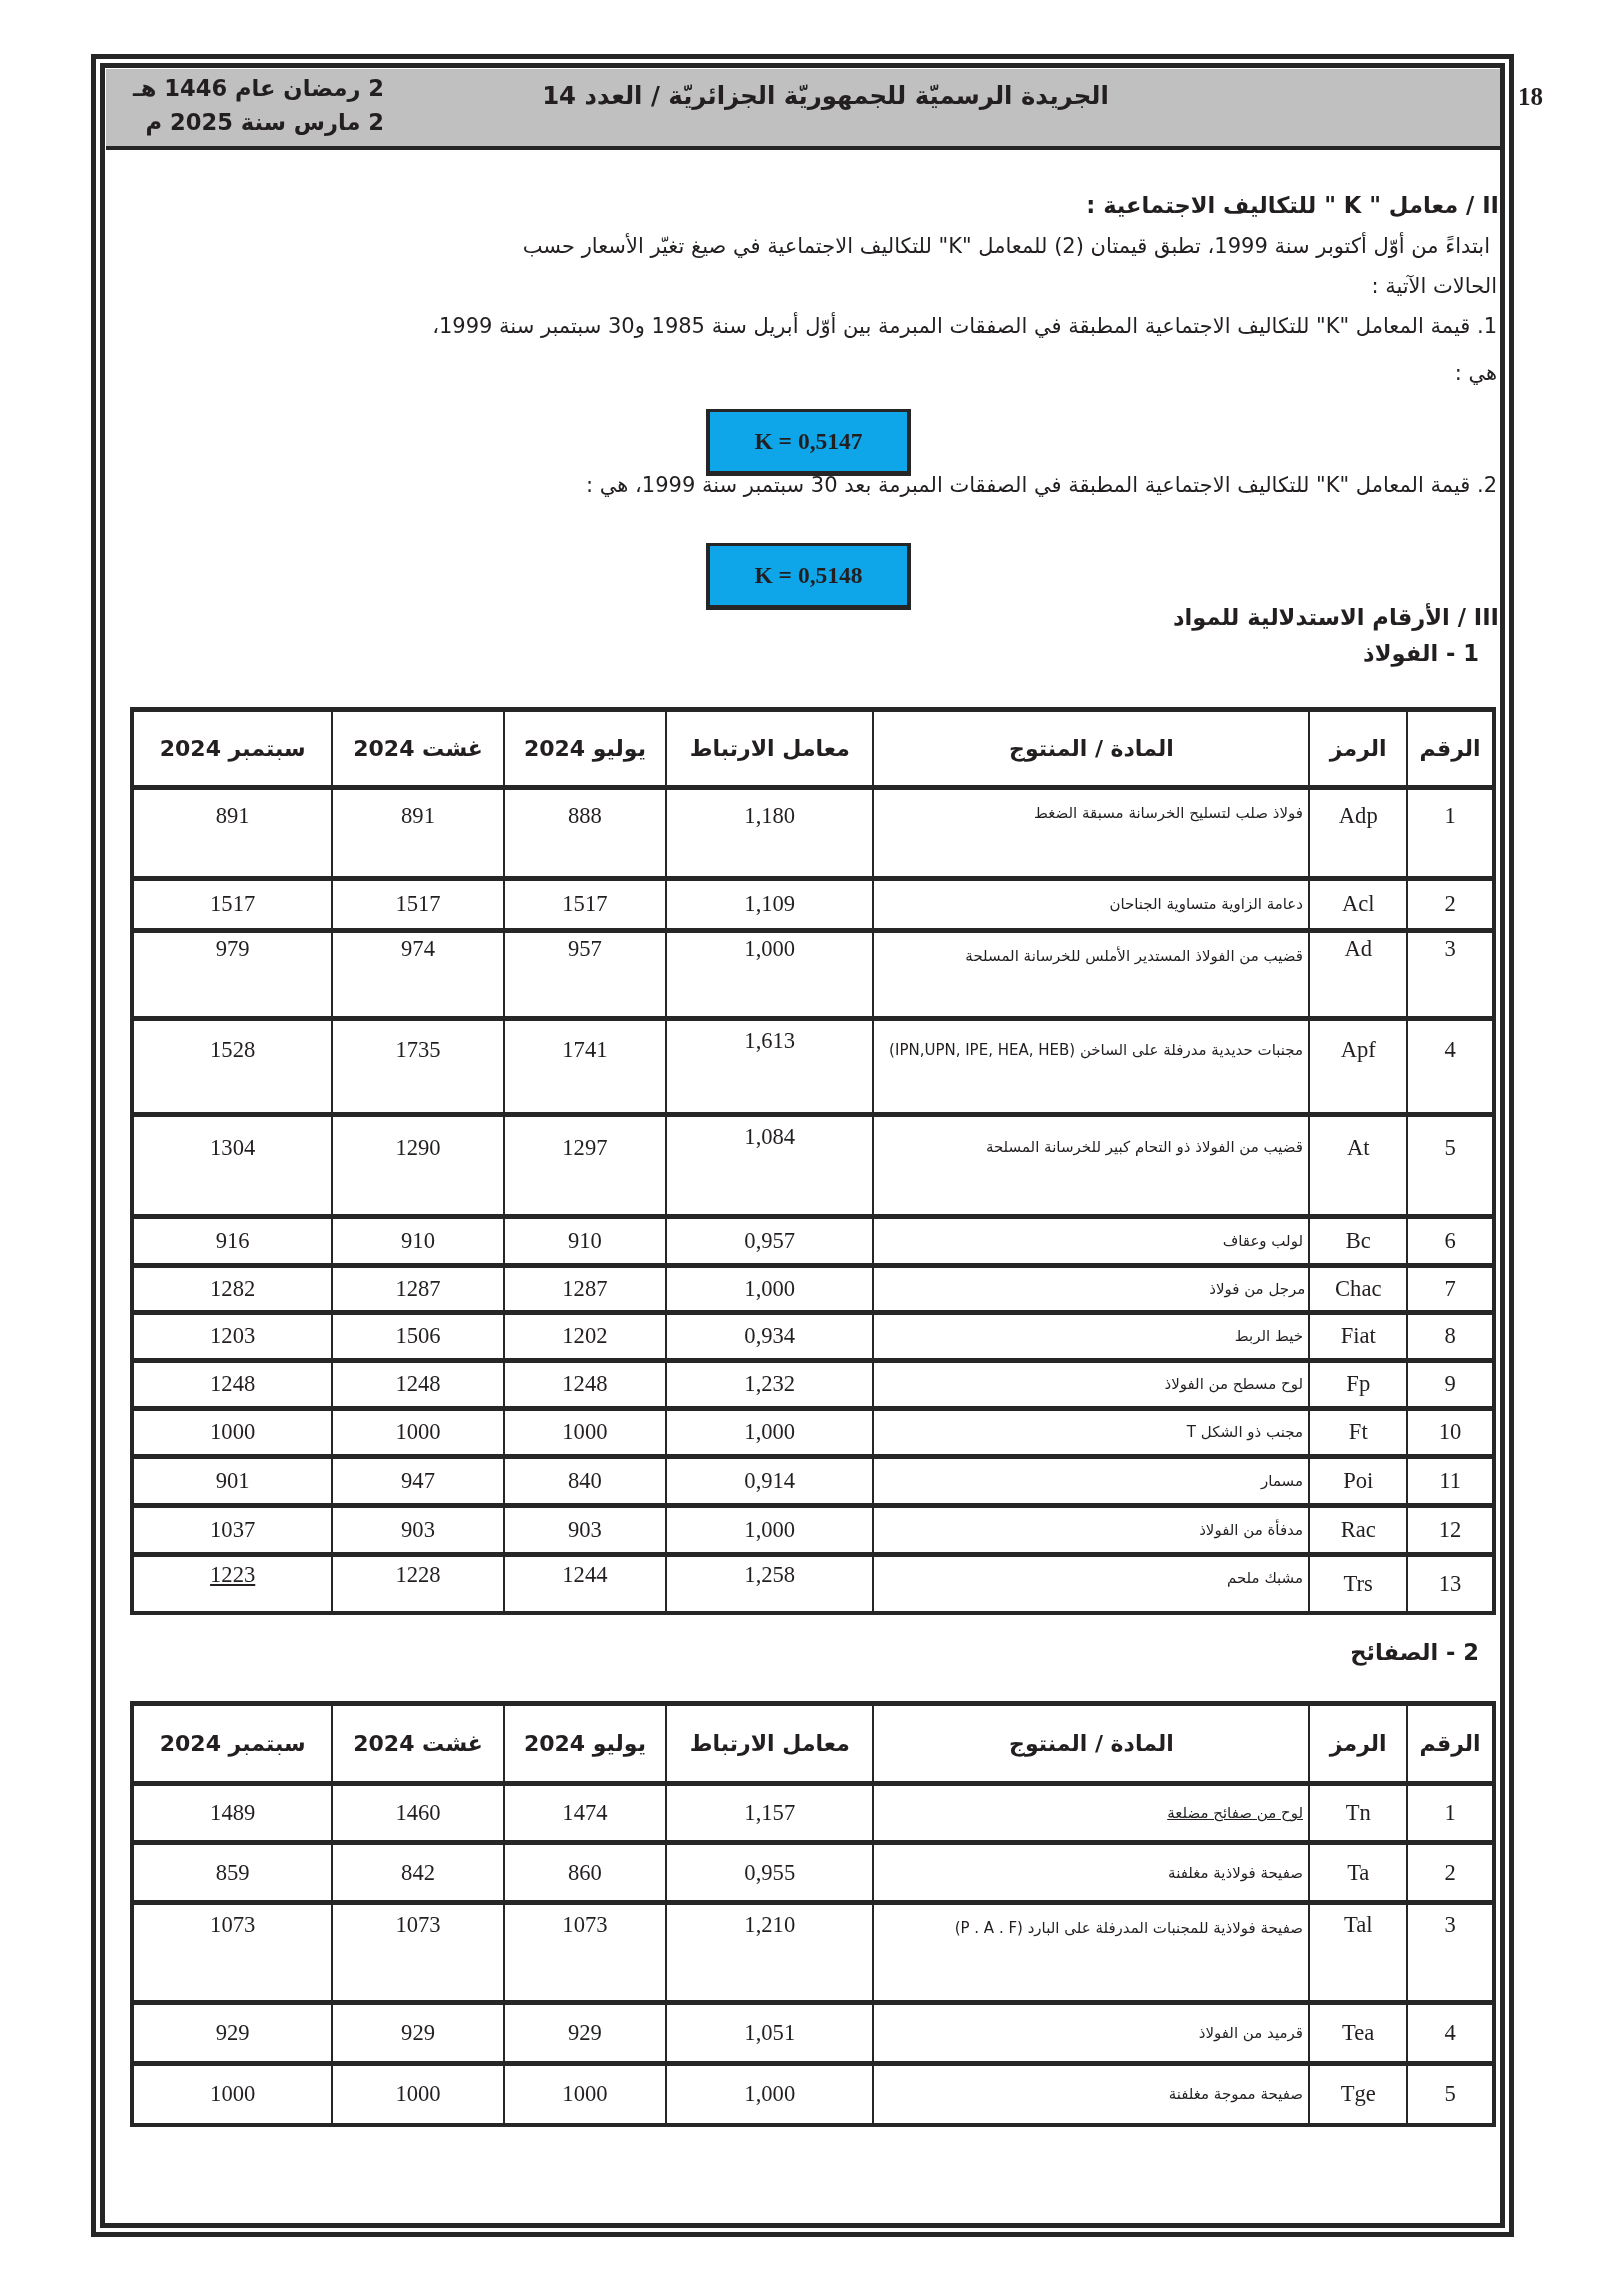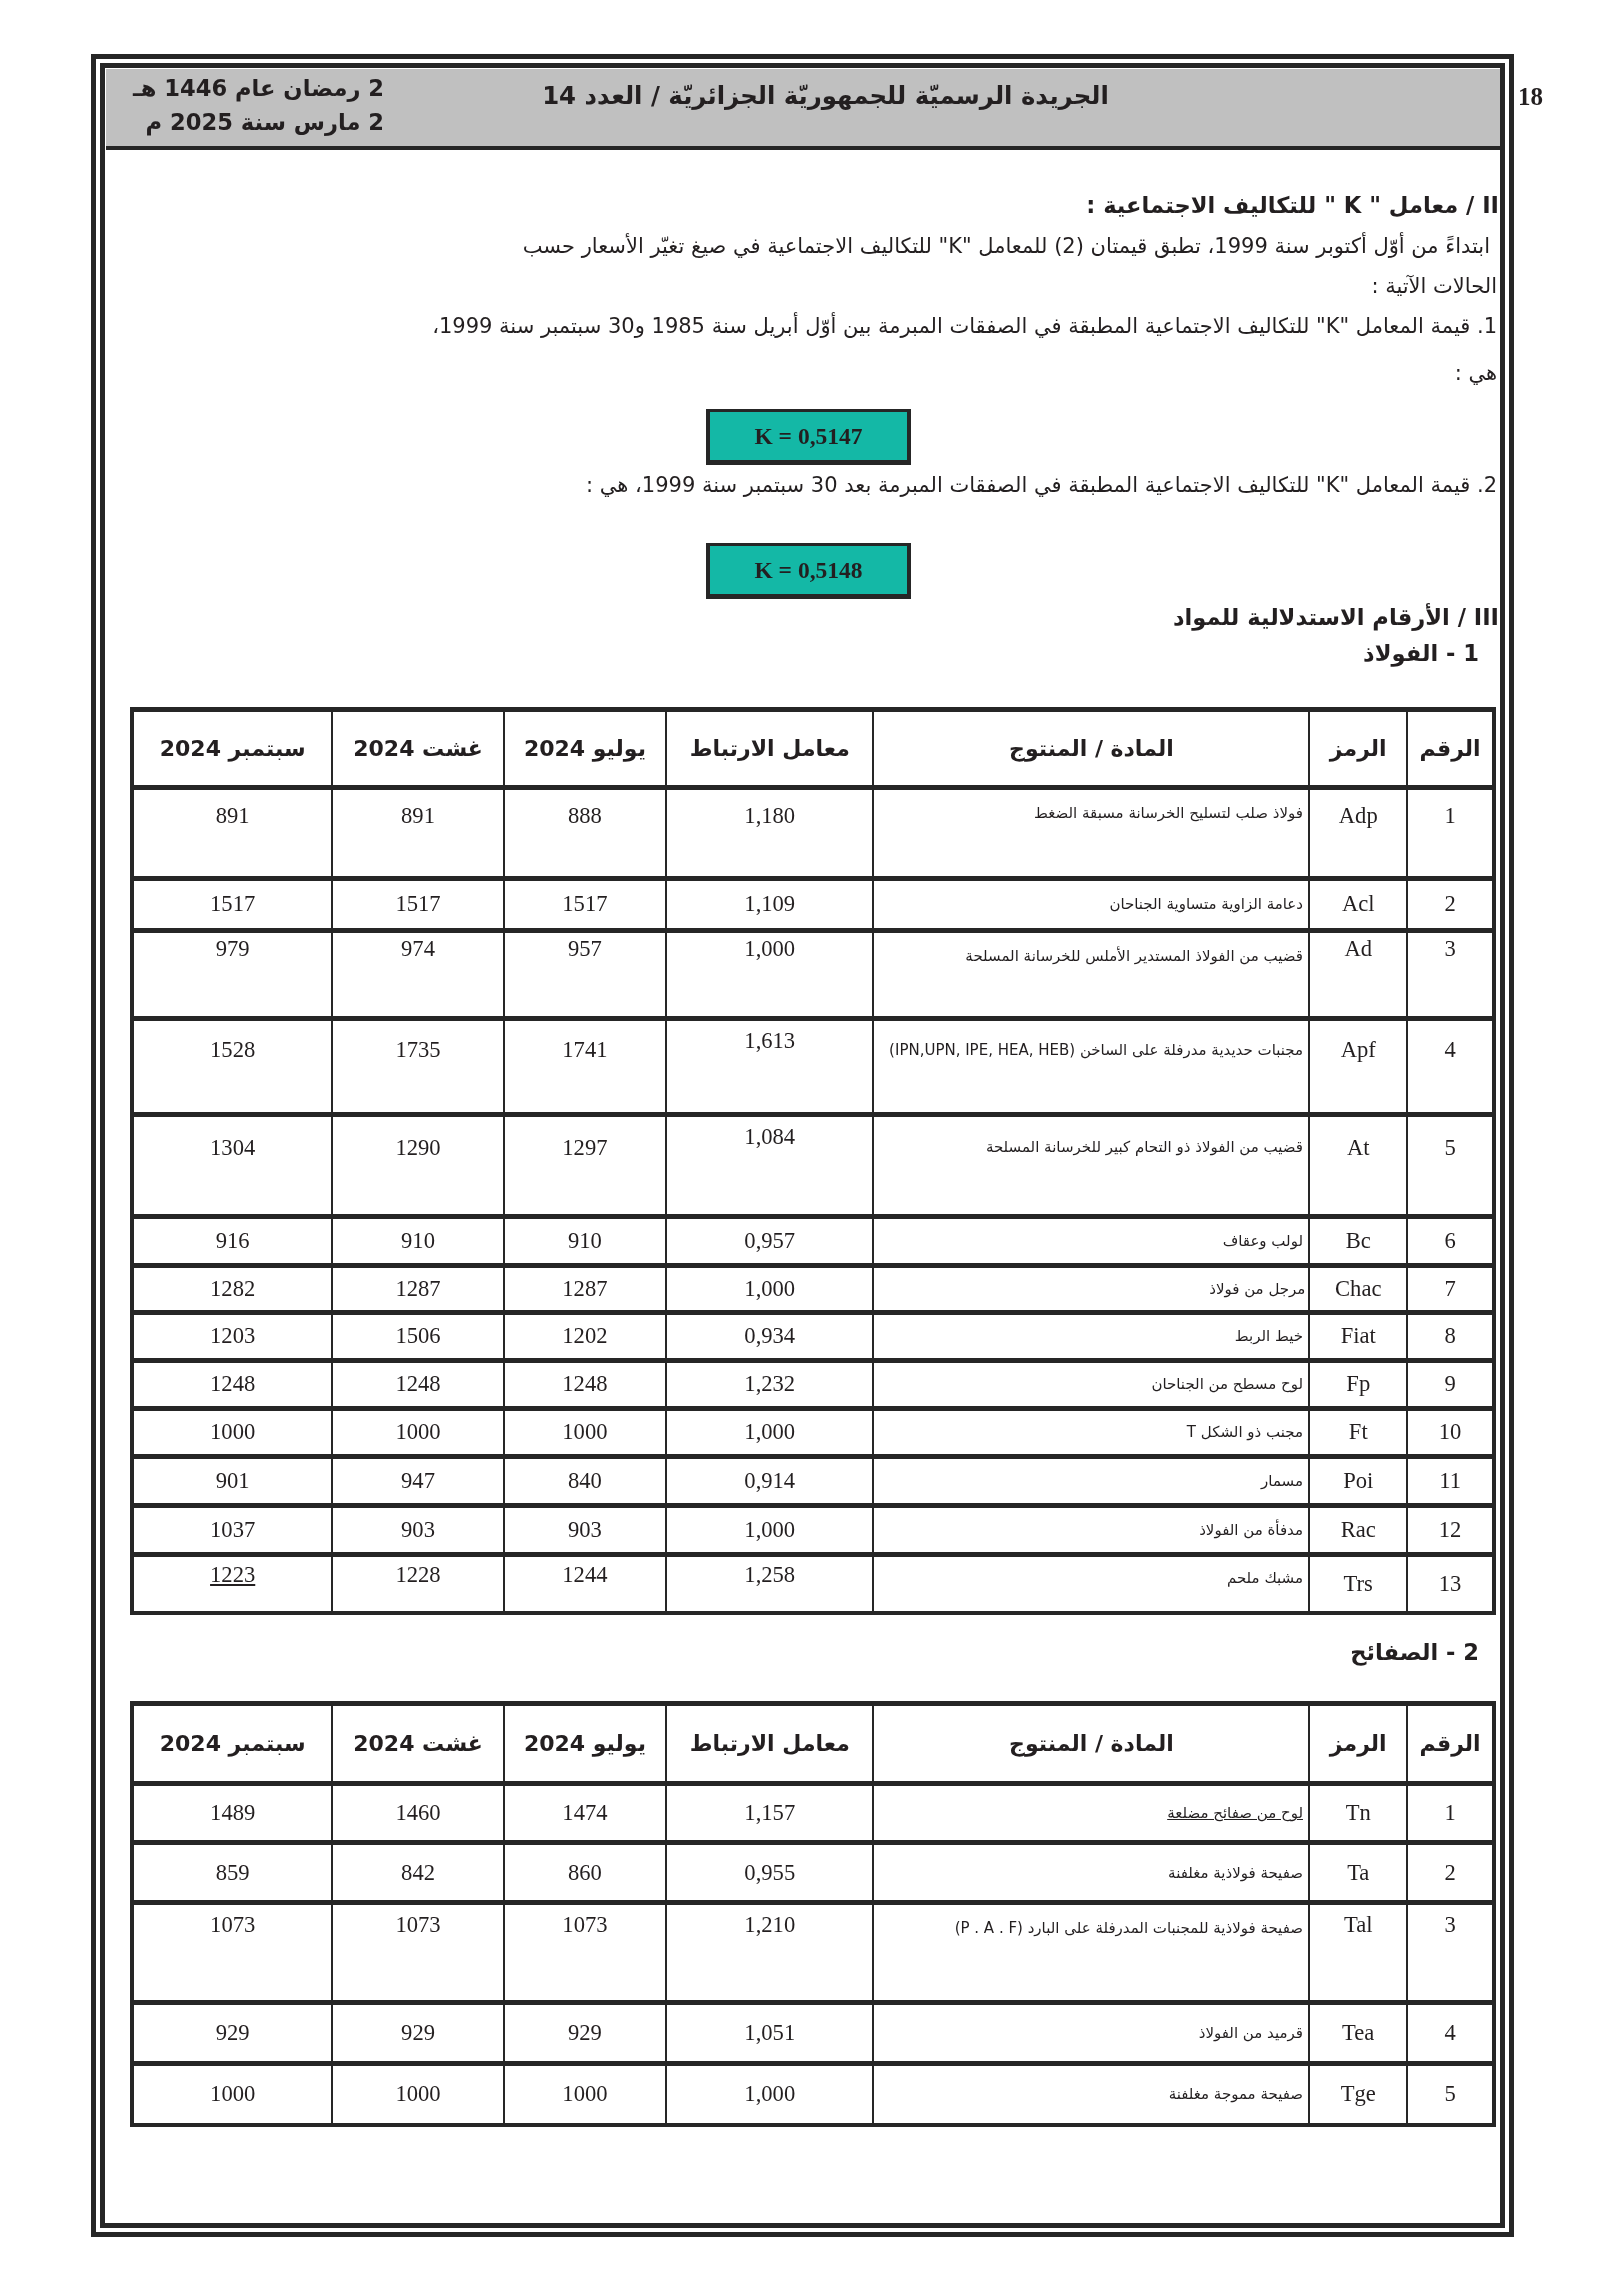--- a/index.html
+++ b/index.html
@@ -16,21 +16,21 @@
     .hdr-title { position: absolute; left: 0; right: 0; top: 81px; text-align: center;
                  font-family: "DejaVu Sans", sans-serif; font-weight: bold; font-size: 24.4px;
                  direction: rtl; padding-left: 36px; }
     .hdr-date { position: absolute; left: 122px; top: 71px; width: 262px; direction: rtl;
                 text-align: right; font-family: "DejaVu Sans", sans-serif; font-weight: bold;
                 font-size: 22.6px; line-height: 34px; }
 
     .rtl { direction: rtl; text-align: right; }
     .sec-title { position: absolute; right: 116px; font-weight: bold; font-size: 22.6px; }
     .para { position: absolute; right: 118px; font-size: 21px; line-height: 45px; }
-    .kbox { position: absolute; left: 706px; width: 205px; height: 56px; background: #14b8a6;
+    .kbox { position: absolute; left: 706px; width: 205px; height: 67px; background: #0ea5e9;
             border: 4.5px solid #262626; border-top-width: 3.6px; border-bottom-width: 5.4px; box-sizing: border-box;
             font-family: "Liberation Serif", serif; font-weight: bold; font-size: 23.5px;
             display: flex; align-items: center; justify-content: center; direction: ltr; }
 
     table.prices { position: absolute; left: 130px; border-collapse: collapse; direction: rtl;
                    font-family: "Liberation Serif", serif; font-size: 22.6px; }
     table.prices th, table.prices td { border: 2.7px solid #262626; padding: 0; text-align: center; }
     table.prices tr { border-top: 5.4px solid #262626; }
     table.prices th { font-family: "DejaVu Sans", sans-serif; font-weight: bold; font-size: 22px; }
     table.prices td.item { text-align: right; font-family: "DejaVu Sans", sans-serif; font-size: 15px;
@@ -154,21 +154,21 @@
         <td>Fiat</td>
       <td class="item" style="vertical-align:middle;padding:0 5.4px;">خيط الربط</td>
         <td>0,934</td>
       <td>1202</td>
         <td>1506</td>
         <td>1203</td>
     </tr>
     <tr style="height:48px;">
       <td>9</td>
         <td>Fp</td>
-      <td class="item" style="vertical-align:middle;padding:0 5.4px;">لوح مسطح من الجناحان</td>
+      <td class="item" style="vertical-align:middle;padding:0 5.4px;">لوح مسطح من الفولاذ</td>
         <td>1,232</td>
       <td>1248</td>
         <td>1248</td>
         <td>1248</td>
     </tr>
     <tr style="height:48px;">
       <td>10</td>
         <td>Ft</td>
       <td class="item" style="vertical-align:middle;padding:0 5.4px;">مجنب ذو الشكل T</td>
         <td>1,000</td>

